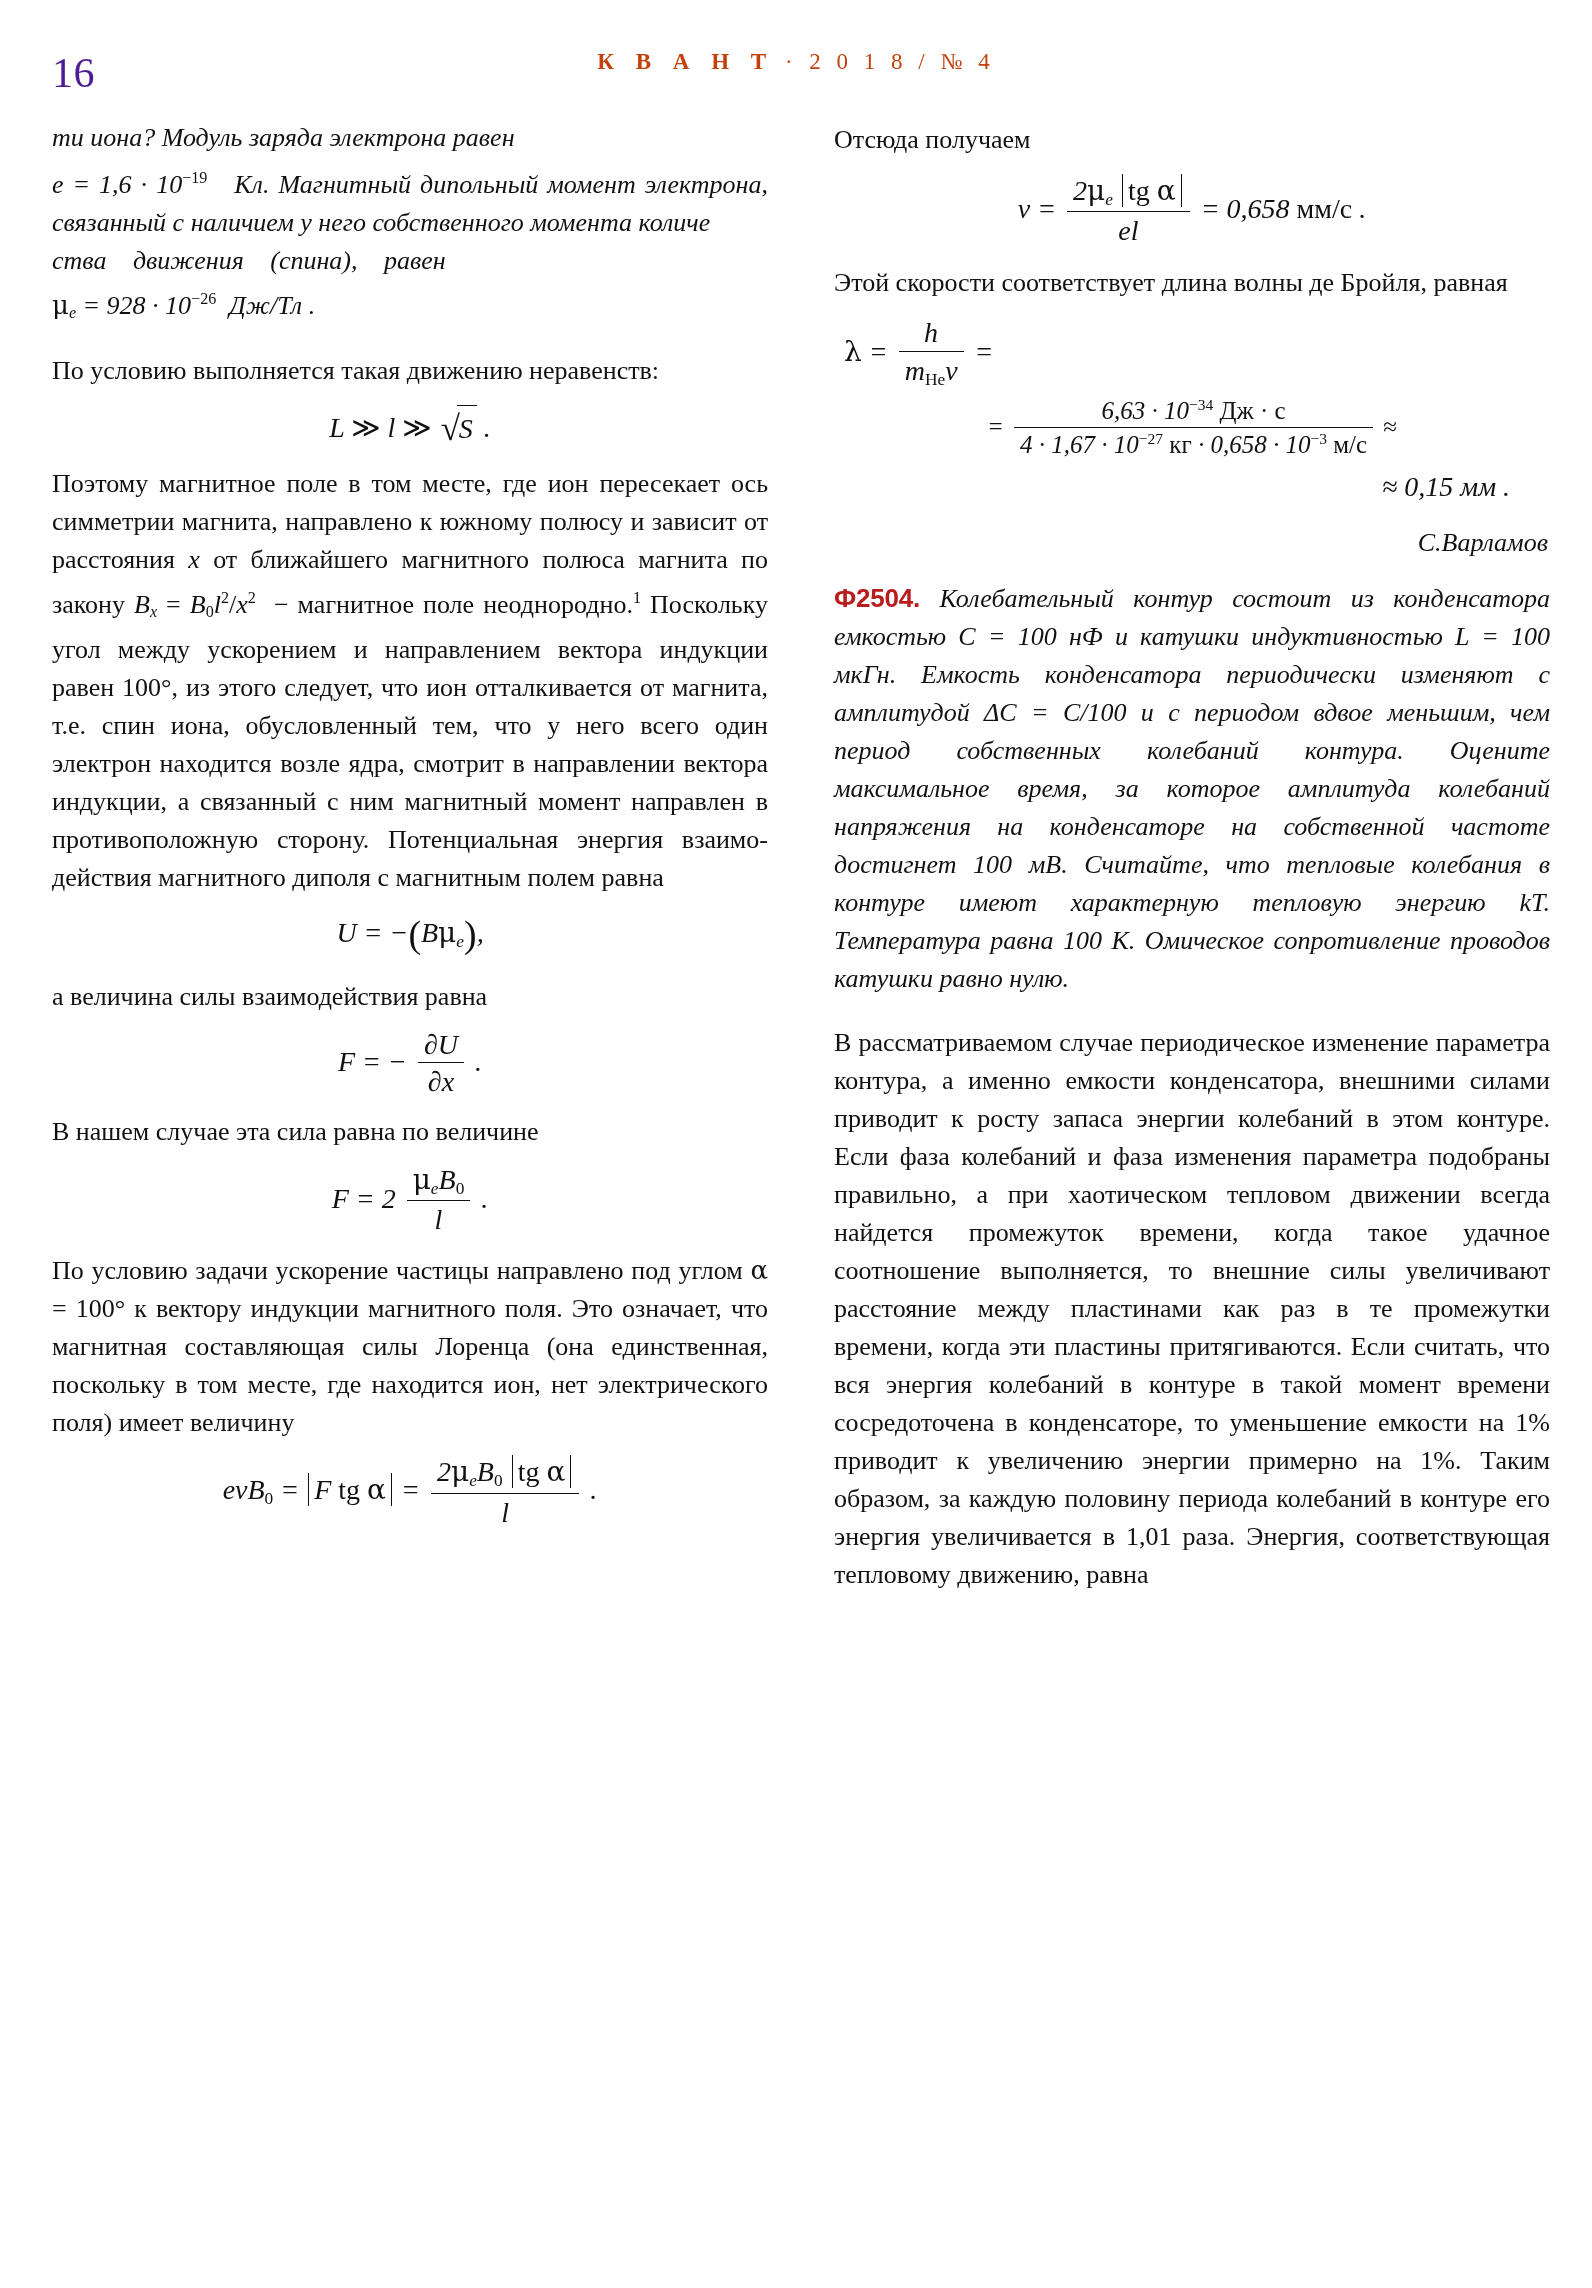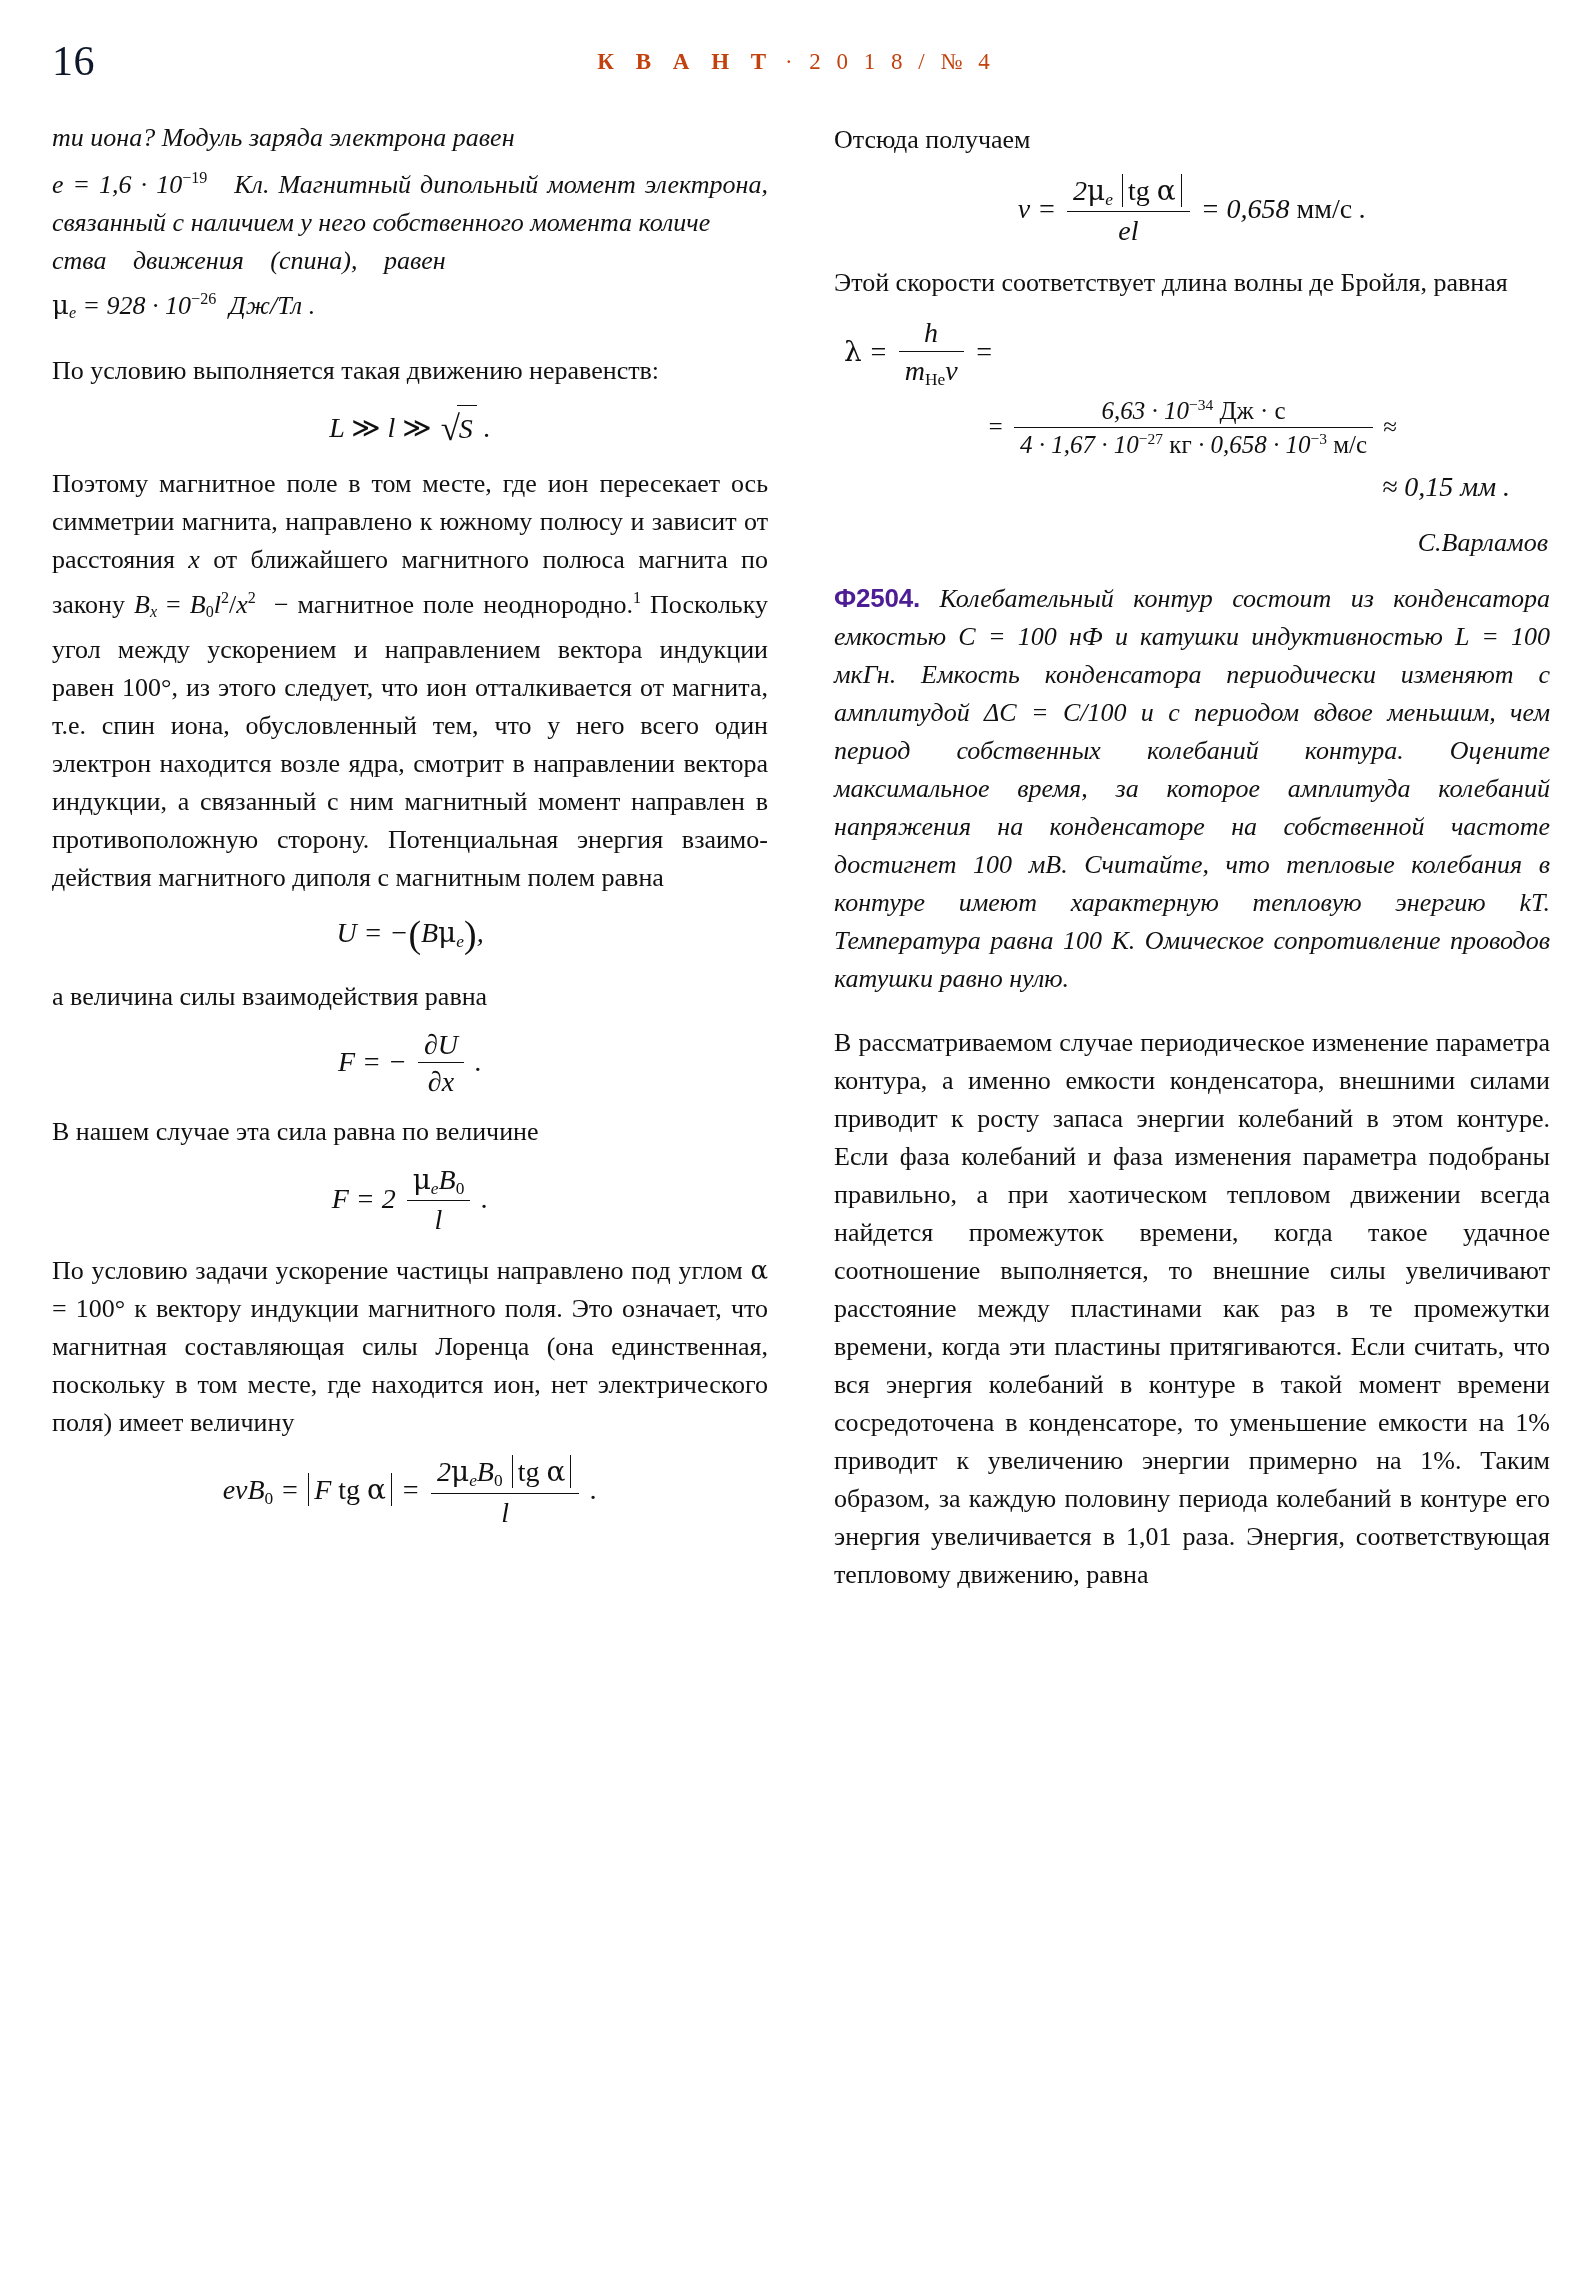--- a/index.html
+++ b/index.html
@@ -28,25 +28,25 @@
   .runhead {
     position: absolute;
     top: 38px;
     left: 0;
     width: 1592px;
     height: 50px;
   }
   .folio {
     position: absolute;
     left: 52px;
-    top: 0px;
+    top: 12px;
     font-family: "Liberation Serif", serif;
     font-size: 42px;
     line-height: 46px;
-    color: #0f172a;
+    color: #4c1d95;
     letter-spacing: 0.5px;
   }
   .runhead-title {
     position: absolute;
     left: 0;
     top: 10px;
     width: 1592px;
     text-align: center;
     font-family: "Liberation Serif", serif;
     font-size: 23px;
@@ -333,21 +333,21 @@
         <span class="up">≈</span>
       </div>
 
       <div class="eq eq-right" style="margin-top:2px;">
         <span>≈ 0,15  мм .</span>
       </div>
 
       <div class="author">С.Варламов</div>
 
       <p class="prob">
-        <span class="prob-num" style="color:#4c1d95;">Ф2504.</span>
+        <span class="prob-num" style="color:#b91c1c;">Ф2504.</span>
         <span>Колебательный контур состоит из конденсатора емкостью C = 100 нФ и катушки индуктивностью L = 100 мкГн. Емкость конденсатора периодически изменяют с амплитудой  ΔC = C/100  и с периодом вдвое меньшим, чем период собственных колебаний контура. Оцените максимальное время, за которое амплитуда колебаний напряжения на конденсаторе на собственной частоте достигнет 100 мВ. Считайте, что тепловые колебания в контуре имеют характерную тепловую энергию kT. Температура равна 100  К. Омическое сопротивление проводов катушки равно нулю.</span>
       </p>
 
       <p class="t" style="margin-top:22px;">
         <span>В рассматриваемом случае периодическое изменение параметра контура, а именно емкости конденсатора, внешними силами приводит к росту запаса энергии колебаний в этом контуре. Если фаза колебаний и фаза изменения параметра подобраны правильно, а при хаотическом тепловом движении всегда найдется промежуток времени, когда такое удачное соотношение выполняется, то внешние силы увеличивают расстояние между пластинами как раз в те промежутки времени, когда эти пластины притягиваются. Если считать, что вся энергия колебаний в контуре в такой момент времени сосредоточена в конденсаторе, то уменьшение емкости на 1% приводит к увеличению энергии примерно на 1%. Таким образом, за каждую половину периода колебаний в контуре его энергия увеличивается в 1,01 раза. Энергия, соответствующая тепловому движению, равна</span>
       </p>
 
     </div>
 
   </div>

